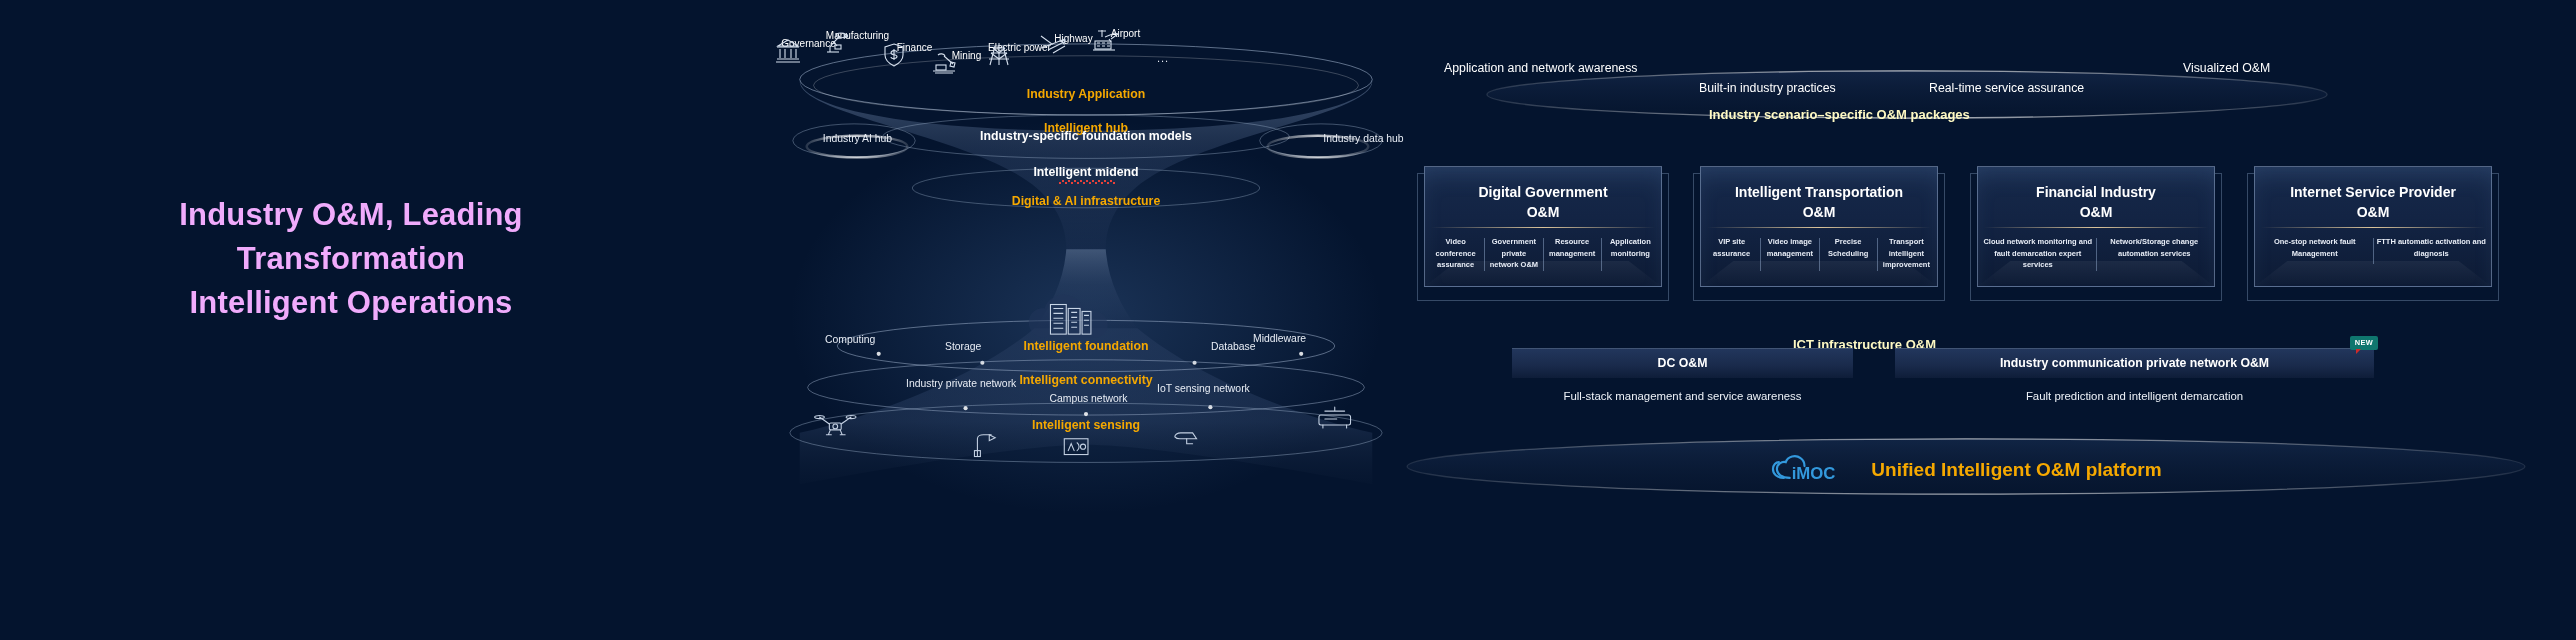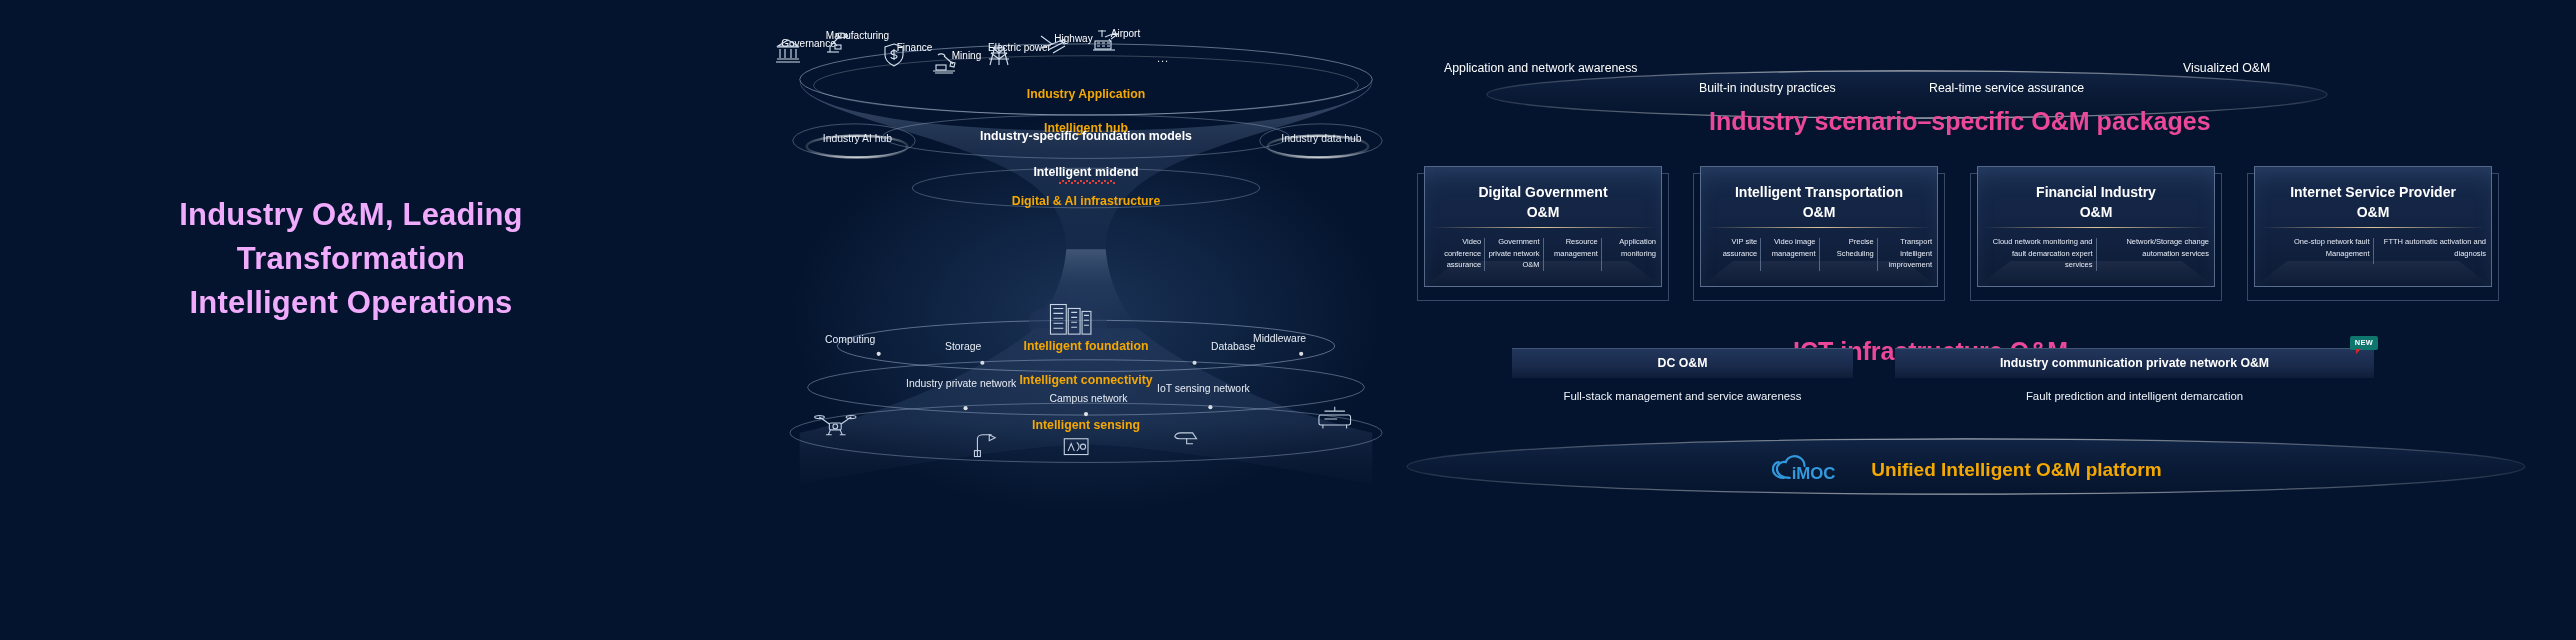--- a/index.html
+++ b/index.html
@@ -45,21 +45,21 @@
     background-size:6px 4px;background-repeat:repeat-x;
   }
 
   
   #right-panel{position:absolute;left:1403px;top:20px;width:1116px;height:494px;}
 
   #awareness-ellipse{position:absolute;left:30px;top:47px;width:948px;height:53px;}
   .aw-lbl{position:absolute;font-size:12.3px;color:#ffffff;white-space:nowrap;font-weight:normal;}
 
   .section-title{
-    position:absolute;font-size:25px;font-weight:bold;color:#ec4899;white-space:nowrap;
+    position:absolute;font-size:13px;font-weight:bold;color:#fef9c3;white-space:nowrap;
   }
 
   .pkg-card{
     position:absolute;top:153px;width:252px;height:128px;
   }
   .pkg-card .outer{
     position:absolute;left:0;top:0;right:0;bottom:0;
     border:1px solid rgba(150,175,210,.35);
   }
   .pkg-card .inner{
@@ -80,22 +80,23 @@
   .pkg-card .ttl .t2{display:block;}
   .pkg-card .rule{
     position:absolute;left:14px;right:14px;top:54px;height:1px;
     background:linear-gradient(90deg,rgba(245,200,130,0),rgba(255,225,170,.85),rgba(245,200,130,0));
   }
   .pkg-card .items{
     position:absolute;left:10px;right:10px;top:63px;
     display:flex;justify-content:space-around;align-items:flex-start;
   }
   .pkg-card .items .it{
-    flex:1 1 0;text-align:right;font-size:7.5px;line-height:1.55;color:#e9eef7;
+    flex:1 1 0;text-align:center;font-size:7.5px;line-height:1.55;color:#e9eef7;
     padding:0 3px;
+    font-weight:bold;
   }
   .pkg-card .items .sep{
     width:1px;align-self:stretch;min-height:26px;
     background:rgba(160,185,220,.45);margin-top:2px;
   }
 
   
   .ict-bar{position:absolute;top:328px;height:30px;}
   .ict-bar .bar{
     position:absolute;inset:0;
@@ -344,21 +345,21 @@
     <div class="fx-label lbl-thin" style="left:377px;top:32px;font-size:11px;letter-spacing:1px;">...</div>
 
     <div class="fx-label lbl-gold" style="left:0;top:67px;width:612px;text-align:center;font-size:12.3px;">Industry Application</div>
 
     <div class="fx-label lbl-gold" style="left:0;top:101px;width:612px;text-align:center;font-size:12.3px;">Intelligent hub</div>
 
     <div class="fx-label lbl-white" style="left:0;top:109px;width:612px;text-align:center;font-size:12.3px;">Industry-specific foundation models</div>
 
     <div class="fx-label lbl-thin" style="left:18px;top:113px;width:119px;text-align:center;font-size:10.4px;">Industry AI hub</div>
 
-    <div class="fx-label lbl-thin" style="left:482px;top:113px;width:119px;text-align:center;font-size:10.4px;">Industry data hub</div>
+    <div class="fx-label lbl-thin" style="left:482px;top:113px;width:119px;text-align:center;font-size:10.4px;padding-left:42px;">Industry data hub</div>
 
     <div class="fx-label lbl-white" style="left:0;top:145px;width:612px;text-align:center;font-size:12.3px;">Intelligent midend</div>
     <div class="squiggle" style="left:278px;top:160px;width:57px;"></div>
 
     <div class="fx-label lbl-gold" style="left:0;top:174px;width:612px;text-align:center;font-size:12.3px;">Digital &amp; AI  infrastructure</div>
 
     <div class="fx-label lbl-gold" style="left:0;top:319px;width:612px;text-align:center;font-size:12.3px;">Intelligent foundation</div>
     <div class="fx-label lbl-thin" style="left:45px;top:314px;font-size:10.4px;">Computing</div>
     <div class="fx-label lbl-thin" style="left:165px;top:321px;font-size:10.4px;">Storage</div>
     <div class="fx-label lbl-thin" style="left:383px;top:321px;font-size:10.4px;margin-left:48px;">Database</div>

